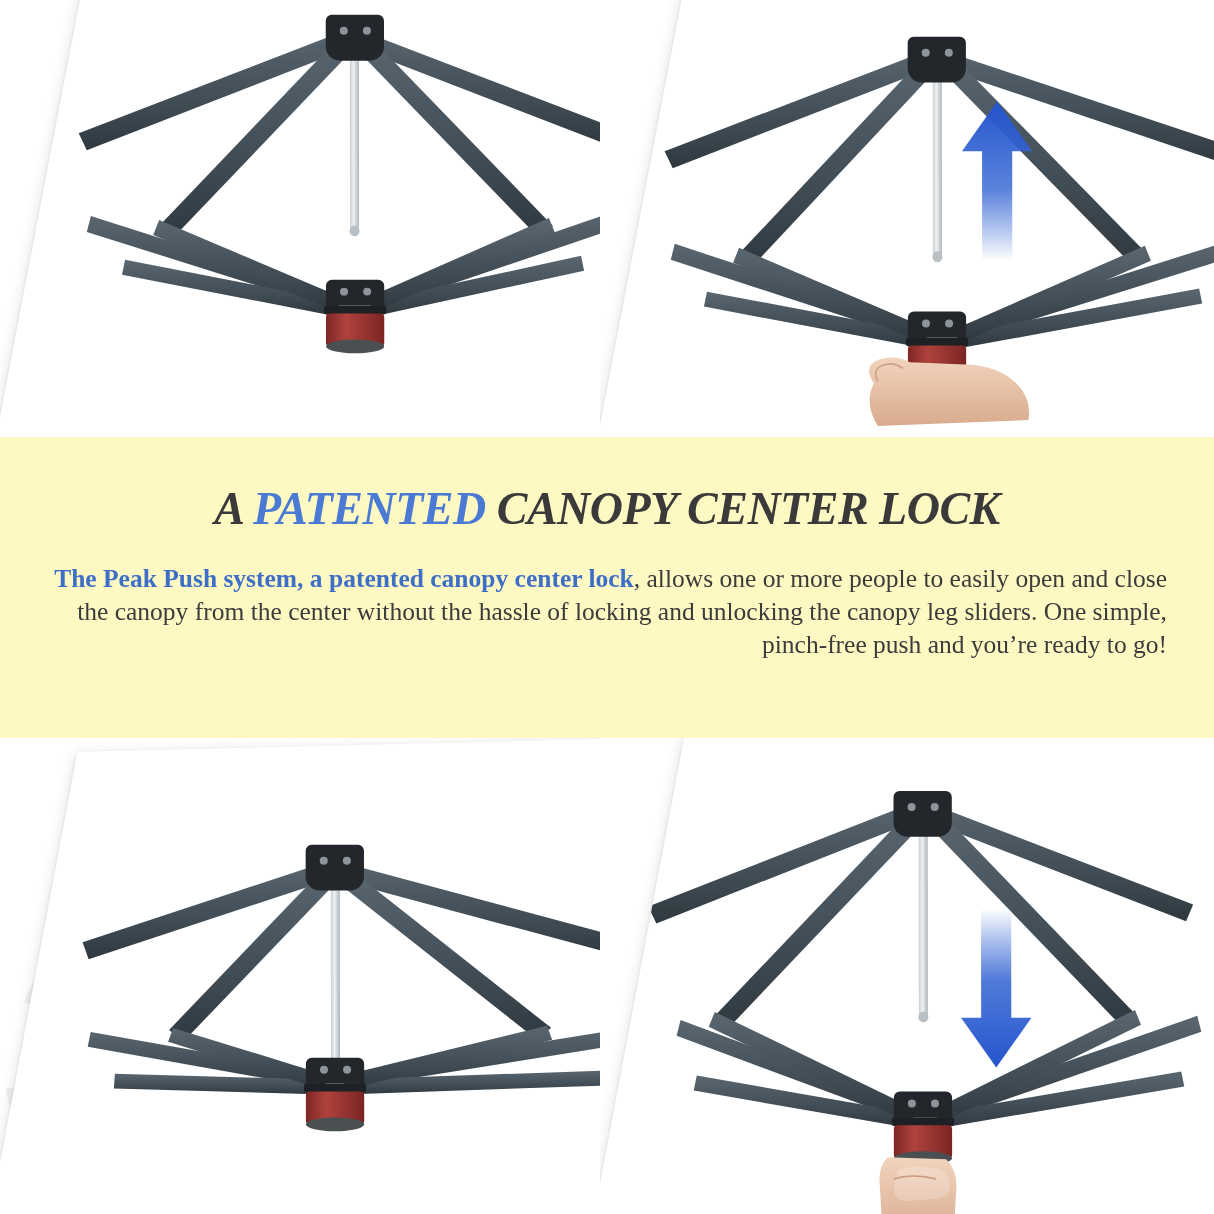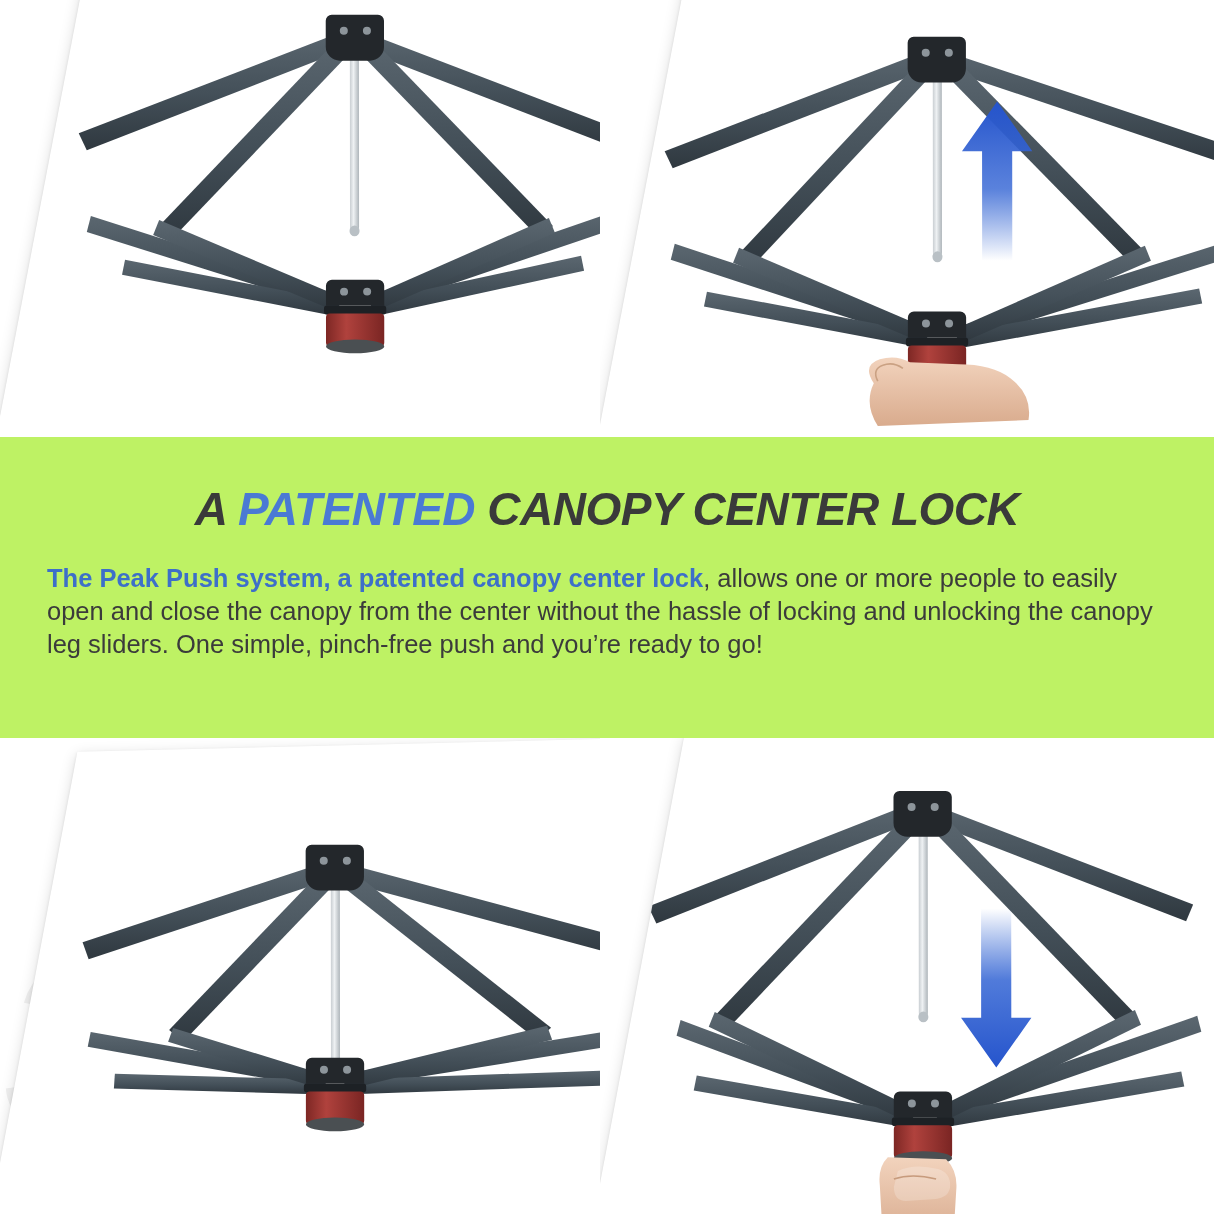--- a/index.html
+++ b/index.html
@@ -63,40 +63,40 @@
     transform:skewX(12deg) rotate(1.2deg);
   }
   .card-3 .card-inner,.card-4 .card-inner{transform:skewX(12deg) rotate(1.4deg);}
 
   
   .frame-svg{position:absolute;left:0;top:0;width:100%;height:100%;overflow:visible;}
 
   
   .band{
     position:absolute;left:0;top:437px;width:1214px;height:301px;
-    background:#bef264;
+    background:#fef9c3;
     z-index:5;
-    display:flex;flex-direction:column;align-items:center;
+    display:flex;flex-direction:column;align-items:center;font-family:Liberation Serif, serif;
   }
   .headline{
     margin-top:49px;
     font-size:46px;
     font-weight:700;
     font-style:italic;
     letter-spacing:-.5px;
     color:#3a3a3a;
     white-space:nowrap;
     text-align:center;
     line-height:1;
   }
   .headline .hl-blue{color:#4a7ad4;}
   .body-copy{
     margin-top:30px;
     width:1120px;
-    text-align:left;
+    text-align:right;
     font-size:25.5px;
     line-height:1.30;
     color:#3b3b3b;
     font-weight:400;
   }
   .body-copy .lead{color:#3d6fc9;font-weight:700;}
 </style>
 </head>
 <body>
 

